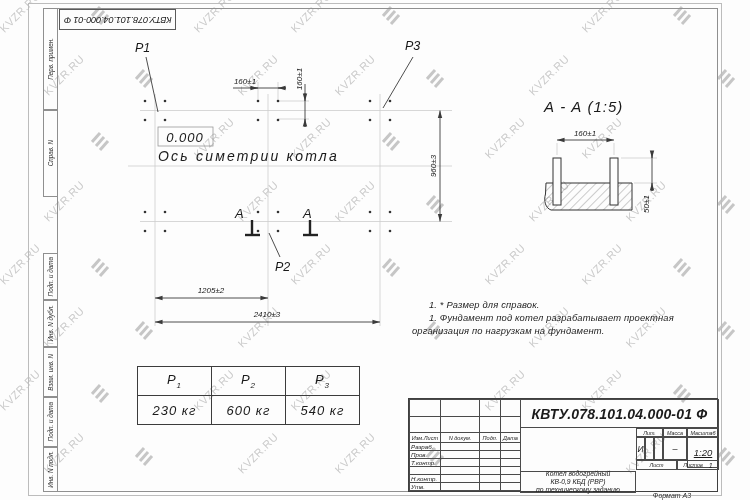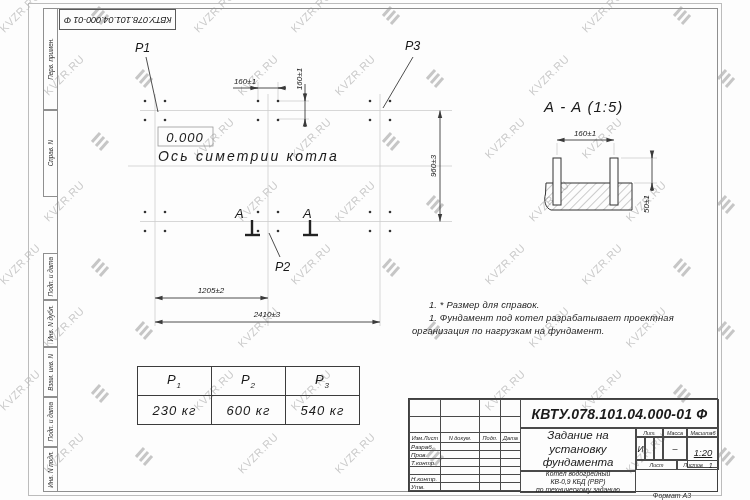--- a/index.html
+++ b/index.html
@@ -475,27 +475,20 @@
               <td class="lbl">Утв.</td>
               <td></td>
               <td></td>
               <td></td>
             </tr>
       </tbody>
         </table>
 
       <div class="tb-cell designation" style="left:111px;top:0;width:199px;height:29px;">КВТУ.078.101.04.000-01 Ф</div>
 
-      <div class="tb-cell doc-title" style="left:111px;top:29px;width:116px;height:43px;">
-        <div>
-          <div>Задание на</div>
-          <div>установку</div>
-          <div>фундамента</div>
-        </div>
-      </div>
 
       <div class="tb-cell subject" style="left:111px;top:72px;width:116px;height:22px;">
         <div>
           <div>Котел водогрейный</div>
           <div>КВ-0,9 КБД (РВР)</div>
           <div>по техническому заданию</div>
         </div>
       </div>
 
       <div class="tb-cell small-h" style="left:227px;top:29px;width:27px;height:9px;">Лит.</div>

